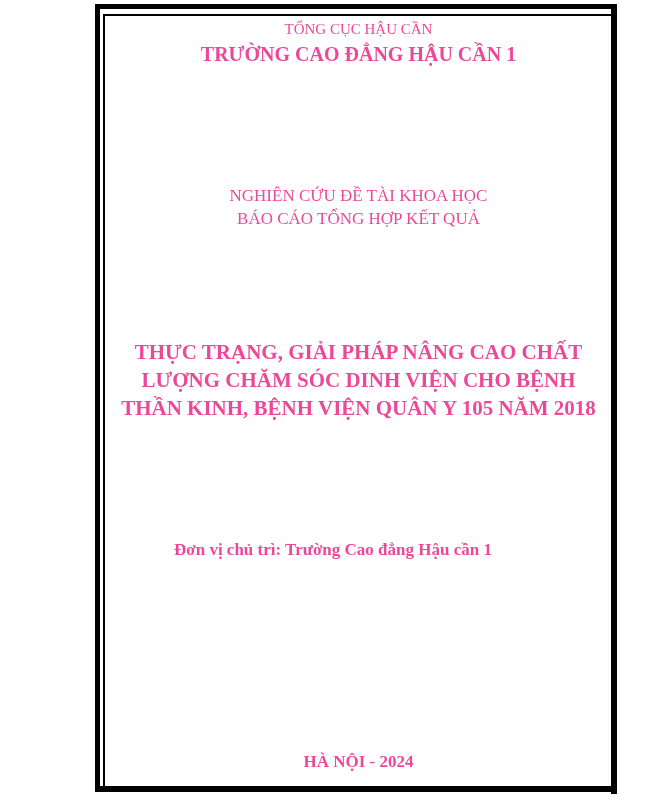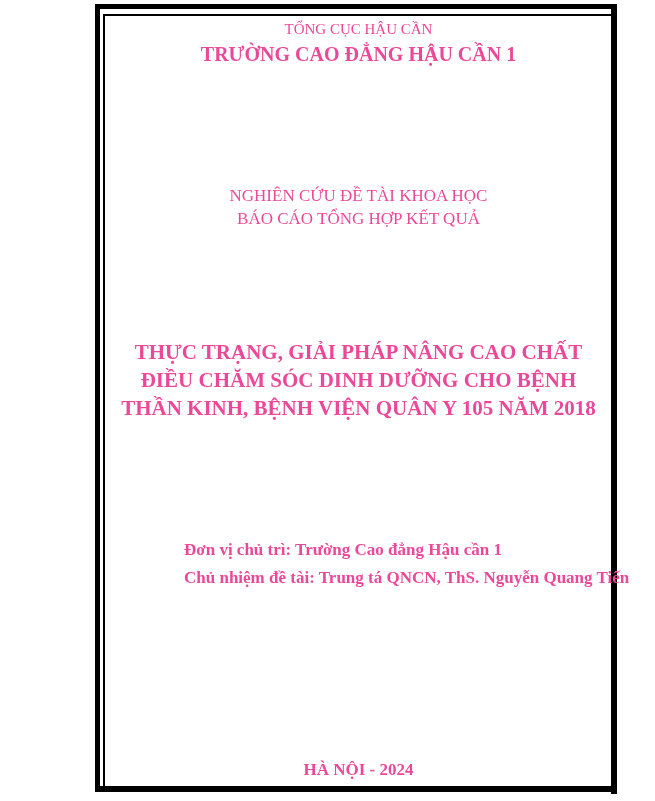--- a/index.html
+++ b/index.html
@@ -52,32 +52,32 @@
   .title-block { top: 326px; margin-top: 12px; }
   .title-line {
     font-size: 21px;
     font-weight: bold;
     line-height: 28px;
     white-space: nowrap;
   }
 
   .details-block {
     position: absolute;
-    left: 184px;
+    left: 174px;
     top: 536px;
     text-align: left;
   }
   .detail-line {
     font-size: 17px;
     font-weight: bold;
     line-height: 28px;
     white-space: nowrap;
   }
 
-  .footer-block { top: 752px; margin-top: 8px; }
+  .footer-block { top: 752px; }
   .footer-line {
     font-size: 17px;
     font-weight: bold;
     white-space: nowrap;
   }
 </style>
 </head>
 <body>
 
 <div class="page">
@@ -94,26 +94,25 @@
     <div class="org-school">TRƯỜNG CAO ĐẲNG HẬU CẦN 1</div>
   </div>
 
   <div class="block report-type-block">
     <div class="report-type-line">NGHIÊN CỨU ĐỀ TÀI KHOA HỌC</div>
     <div class="report-type-line">BÁO CÁO TỔNG HỢP KẾT QUẢ</div>
   </div>
 
   <div class="block title-block">
     <div class="title-line">THỰC TRẠNG, GIẢI PHÁP NÂNG CAO CHẤT</div>
-    <div class="title-line">ĐIỀU CHĂM SÓC DINH DƯỠNG CHO BỆNH</div>
+    <div class="title-line">LƯỢNG CHĂM SÓC DINH VIỆN CHO BỆNH</div>
     <div class="title-line">THẦN KINH, BỆNH VIỆN QUÂN Y 105 NĂM 2018</div>
   </div>
 
   <div class="details-block">
     <div class="detail-line">Đơn vị chủ trì: Trường Cao đẳng Hậu cần 1</div>
-    <div class="detail-line">Chủ nhiệm đề tài: Trung tá QNCN, ThS. Nguyễn Quang Tiến</div>
   </div>
 
   <div class="block footer-block">
     <div class="footer-line">HÀ NỘI - 2024</div>
   </div>
 
 </div>
 
 </body></html>

